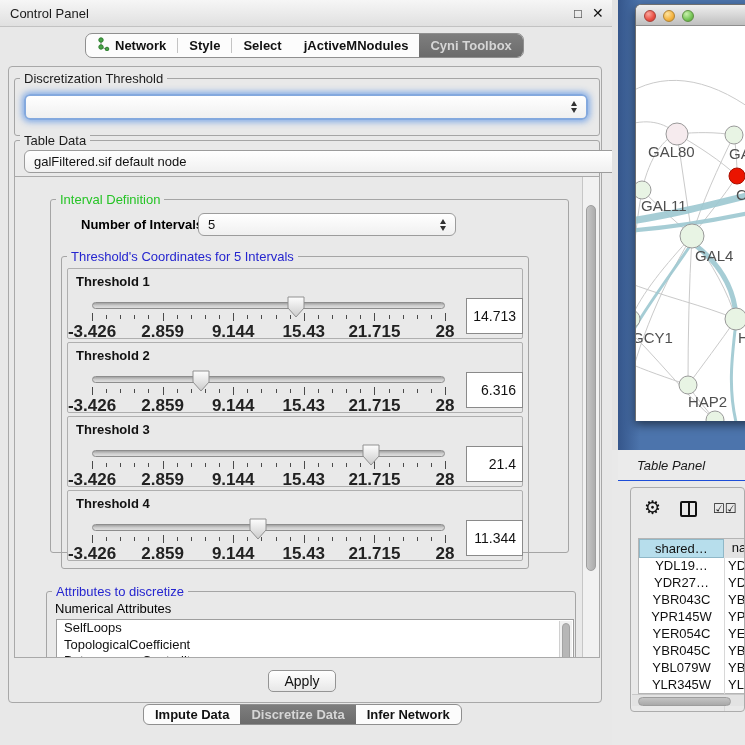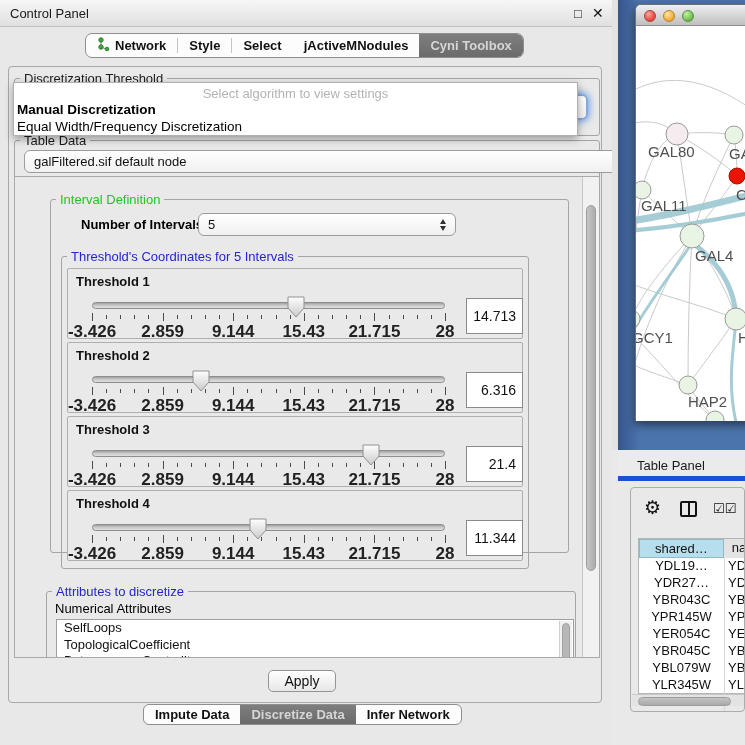--- a/index.html
+++ b/index.html
@@ -90,21 +90,21 @@
     background:linear-gradient(90deg,#35568B,#4C74AC 22px); overflow:hidden; }
   .mac-window { position:absolute; left:17px; top:4px; width:120px; height:417px; border:1px solid #6F6F6F;
     border-bottom:none; border-radius:6px 6px 0 0; background:#FFF; box-shadow:0 4px 10px rgba(0,0,0,.5); overflow:hidden; }
   .mac-titlebar { position:relative; height:21px; background:linear-gradient(#EFEFEF,#BFBFBF); border-bottom:1px solid #8E8E8E; }
   .tl { position:absolute; top:4.5px; width:12px; height:12px; border-radius:50%; }
   .tl.red   { left:8px;  background:radial-gradient(circle at 35% 30%,#FAA79D,#EA5044 60%,#C03A30); border:1px solid #A84039; }
   .tl.yel   { left:27px; background:radial-gradient(circle at 35% 30%,#FCE3A0,#F4B23E 60%,#C98F33); border:1px solid #B08434; }
   .tl.grn   { left:46px; background:radial-gradient(circle at 35% 30%,#C9F0AC,#74C455 60%,#57963C); border:1px solid #5E8F43; }
   .net-canvas { position:relative; width:118px; height:395px; background:#FFF; }
 
-  .table-panel-bar { position:absolute; left:6px; top:450px; width:127px; height:31px; background:#EBEBEB; border-bottom:5px solid #1d4ed8; }
+  .table-panel-bar { position:absolute; left:6px; top:450px; width:127px; height:31px; background:#EBEBEB; border-bottom:1px solid #1d4ed8;font-style:italic; }
   .tp-title { position:absolute; left:19px; top:8px; font-size:13px; color:#1A1A1A; }
   .tp-card { position:absolute; left:18px; top:487px; width:115px; height:225px; border:1px solid #ACACAC; border-radius:4px; background:#E9E9E9; overflow:hidden; }
   .gear-ico { position:absolute; left:13px; top:10px; font-size:19px; color:#111; line-height:19px; }
   .cols-ico { position:absolute; left:49px; top:13px; width:17px; height:16px; border:2px solid #111; border-radius:2px; }
   .cols-ico i { position:absolute; left:50%; top:0; width:2px; height:100%; background:#111; margin-left:-1px; }
   .checks-ico { position:absolute; left:82px; top:13px; font-size:13px; color:#111; letter-spacing:0; }
   .tp-table { position:absolute; left:7px; top:50px; width:140px; height:156px; background:#FFF; border:1px solid #B5B5B5; }
   .tp-hrow { display:flex; height:19px; }
   .tp-hcell { font-size:13px; color:#111; text-align:center; line-height:18px; border-right:1px solid #9FB9C4; background:#E3E3E3; overflow:hidden; white-space:nowrap; }
   .tp-hcell.sel { background:#B7DEEC; border:1px solid #8FB8C8; }
@@ -170,25 +170,20 @@
 
     <div class="group-box" style="left:14px;top:78px;width:586px;height:58px;"></div>
     <span class="group-label glabel-dark" style="left:20px;top:71px;">Discretization Threshold</span>
     <div class="combo focused" style="left:24px;top:94px;width:564px;height:26px;">
       <span class="stepper">
           <i class="up"></i>
           <i class="dn"></i>
         </span>
     </div>
 
-    <div class="dropdown-overlay">
-      <div class="dd-placeholder">Select algorithm to view settings</div>
-      <div class="dd-opt bold">Manual Discretization</div>
-      <div class="dd-opt plain">Equal Width/Frequency Discretization</div>
-    </div>
 
     <div class="group-box" style="left:14px;top:140px;width:586px;height:40px;"></div>
     <span class="group-label glabel-dark" style="left:20px;top:133px;">Table Data</span>
     <div class="combo" style="left:24px;top:150px;width:647px;height:23px;">
       <span>galFiltered.sif default node</span>
       <span class="stepper">
           <i class="up"></i>
           <i class="dn"></i>
         </span>
     </div>

